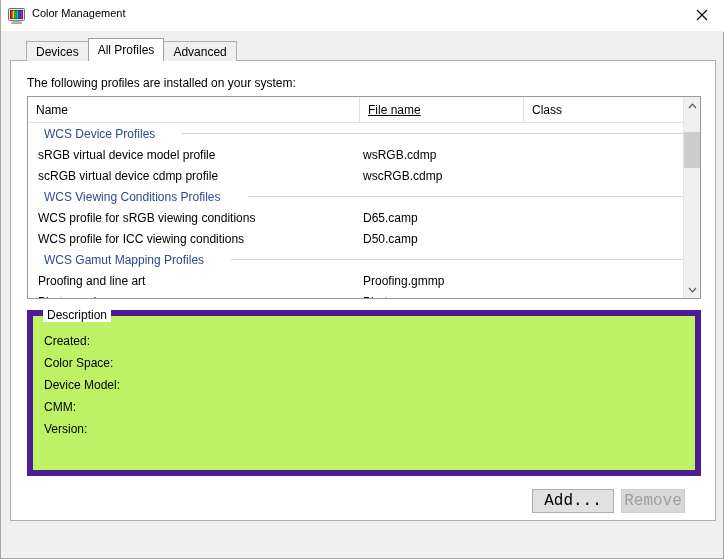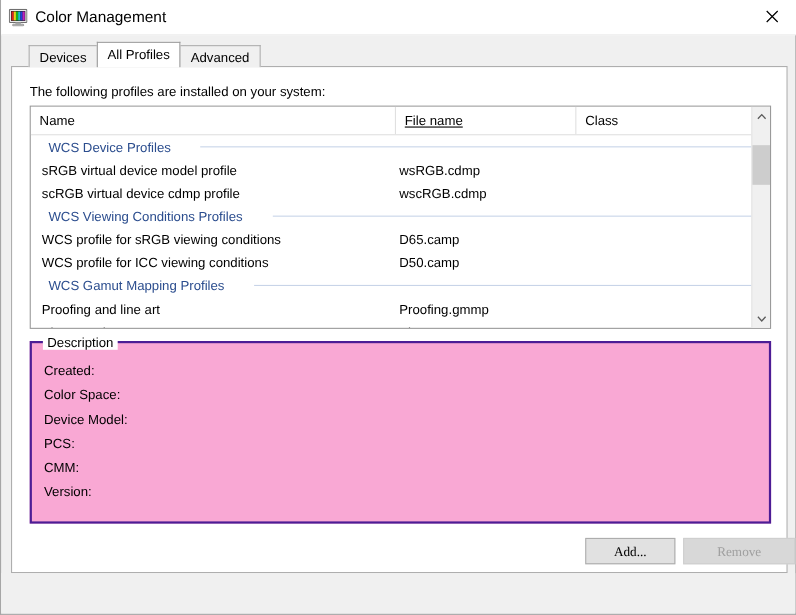--- a/index.html
+++ b/index.html
@@ -37,21 +37,21 @@
     border-bottom: 1px solid #f0f0f0;
   }
   .title-icon {
     position: absolute;
     left: 7px; top: 8px;
     width: 17px; height: 16px;
   }
   .title-text {
     position: absolute;
     left: 31px; top: 7px;
-    font-size: 14px;
+    font-size: 11px;
     color: #000000;
     white-space: nowrap;
   }
   .close-x {
     position: absolute;
     right: 0; top: 0;
     width: 46px; height: 30px;
     display: flex;
     align-items: center;
     justify-content: center;
@@ -222,22 +222,22 @@
     height: 167px;
   }
 
   
   .groupbox {
     position: absolute;
     left: 16px; top: 249px;
     width: 674px;
     height: 166px;
     box-sizing: border-box;
-    border: 2px solid #4c1d95;
-    background: #f9a8d4;
+    border: 6px solid #4c1d95;
+    background: #bef264;
   }
   .groupbox .legend {
     position: absolute;
     left: 10px; top: -8px;
     background: #ffffff;
     padding: 0 4px;
     font-size: 12px;
     color: #000;
   }
   .desc-list {
@@ -251,43 +251,43 @@
     font-size: 12px;
     color: #000;
     white-space: nowrap;
   }
 
   
   .btn {
     box-sizing: border-box;
     border: 1px solid #adadad;
     background: #e1e1e1;
-    font-family: Liberation Serif, serif;
-    font-size: 12px;
+    font-family: Liberation Mono, monospace;
+    font-size: 16px;
     color: #000000;
     display: flex;
     align-items: center;
     justify-content: center;
     cursor: default;
     padding: 0;
   }
   .btn.disabled {
     color: #a0a0a0;
     border-color: #cfcfcf;
     background: #d8d8d8;
   }
   .btn-add {
     position: absolute;
     left: 521px; top: 428px;
     width: 82px; height: 24px;
   }
   .btn-remove {
     position: absolute;
     left: 610px; top: 428px;
-    width: 102px; height: 24px;
+    width: 64px; height: 24px;
   }
 
   
   .footer {
     position: absolute;
     left: 0; top: 521px;
     width: 722px;
     height: 36px;
     background: #f0f0f0;
   }
@@ -422,23 +422,20 @@
         <div class="desc-line">
           <span>Created:</span>
         </div>
         <div class="desc-line">
           <span>Color Space:</span>
         </div>
         <div class="desc-line">
           <span>Device Model:</span>
         </div>
         <div class="desc-line">
-          <span>PCS:</span>
-        </div>
-        <div class="desc-line">
           <span>CMM:</span>
         </div>
         <div class="desc-line">
           <span>Version:</span>
         </div>
       </div>
     </div>
 
     <div class="btn btn-add">
       <span>Add...</span>

